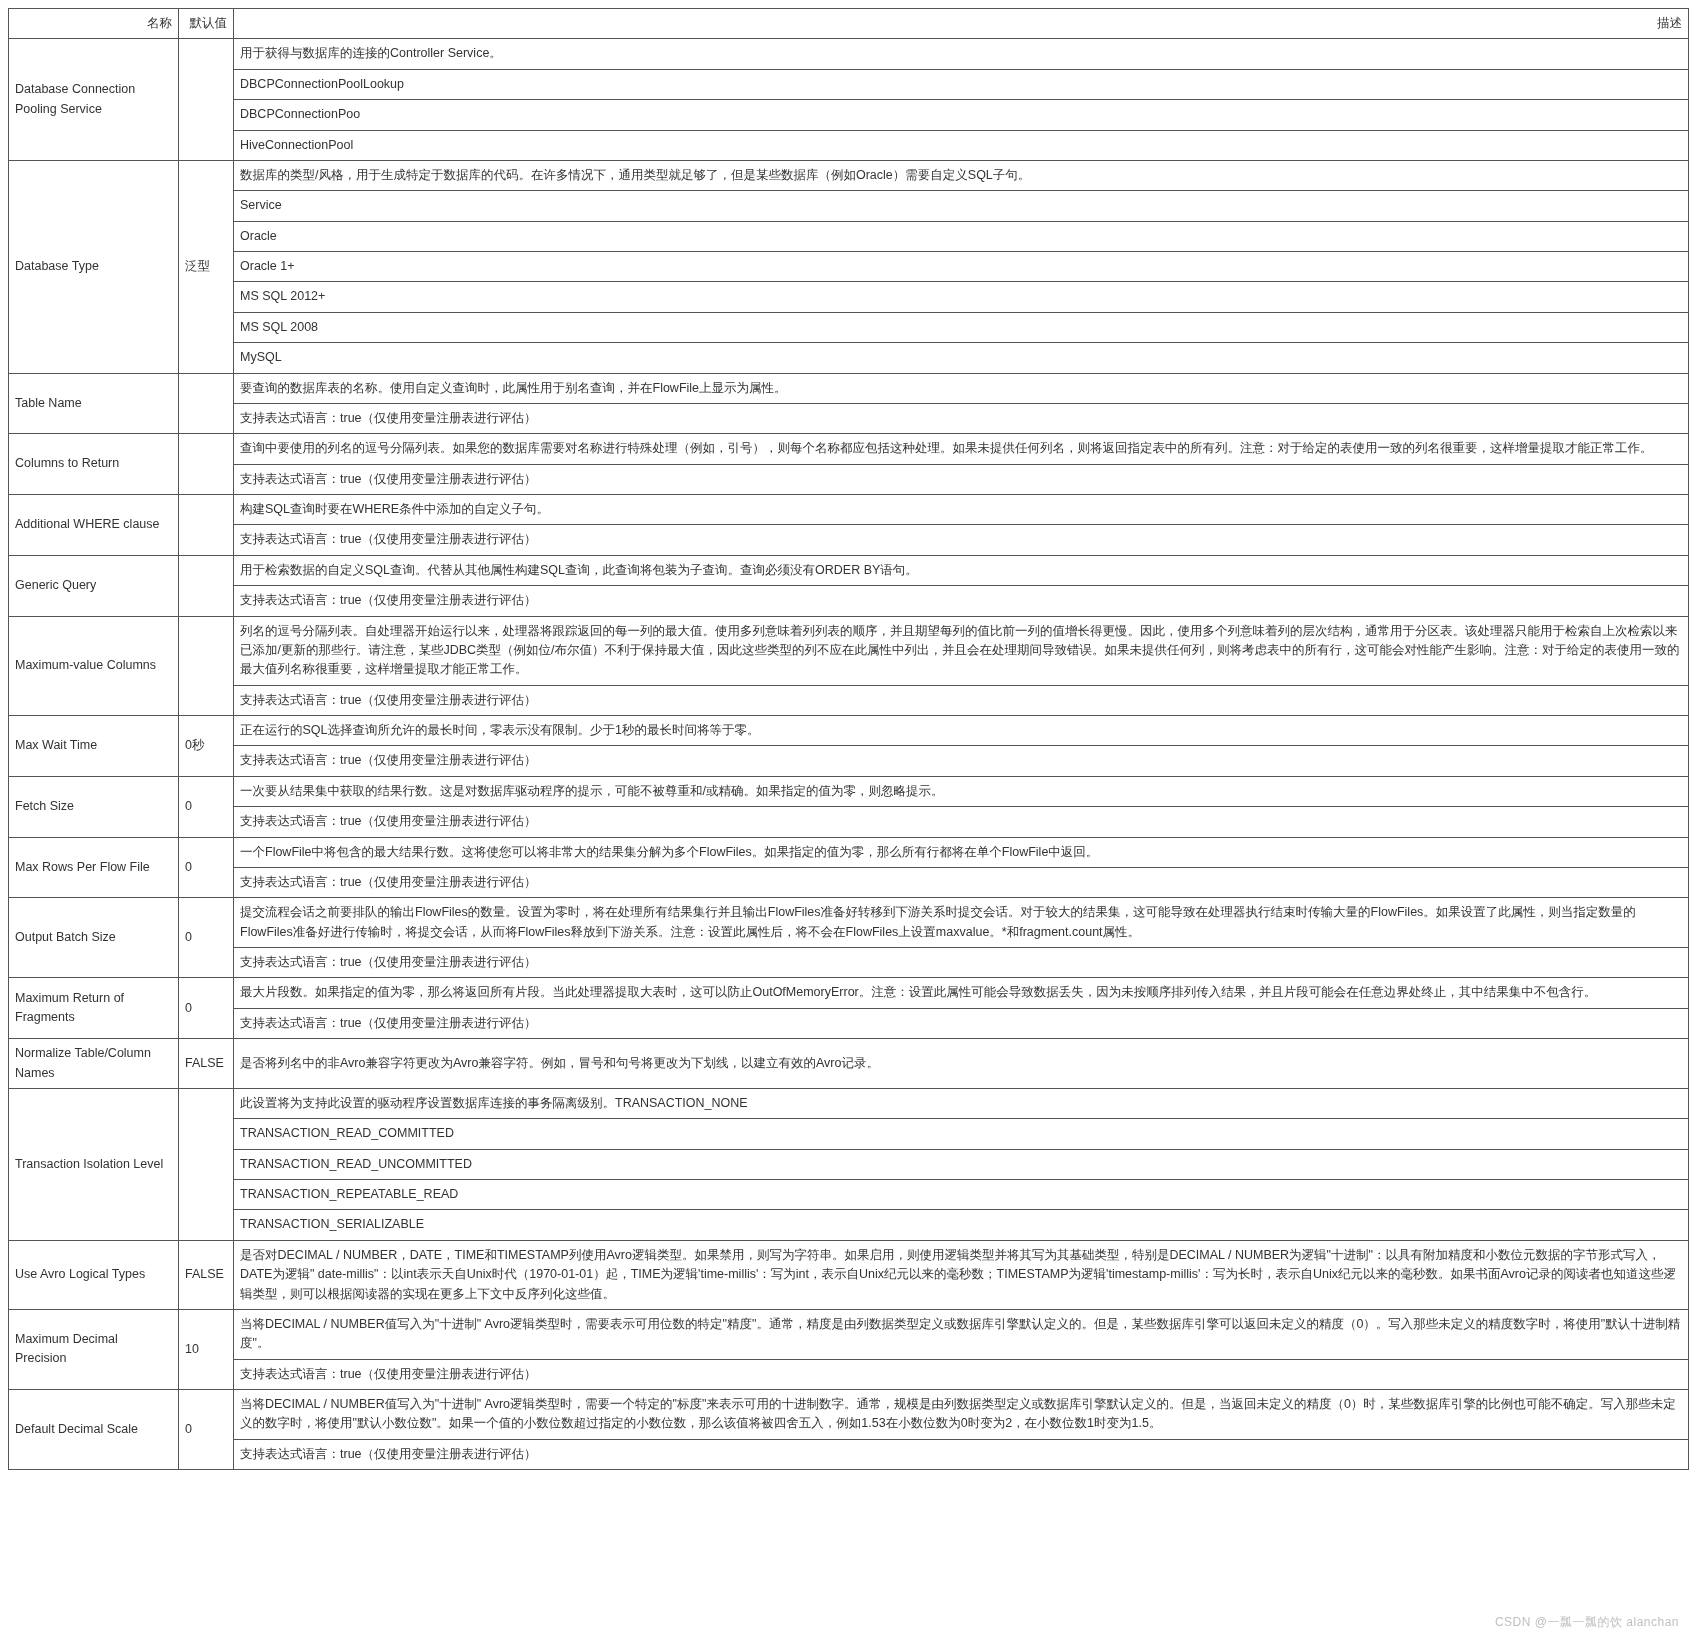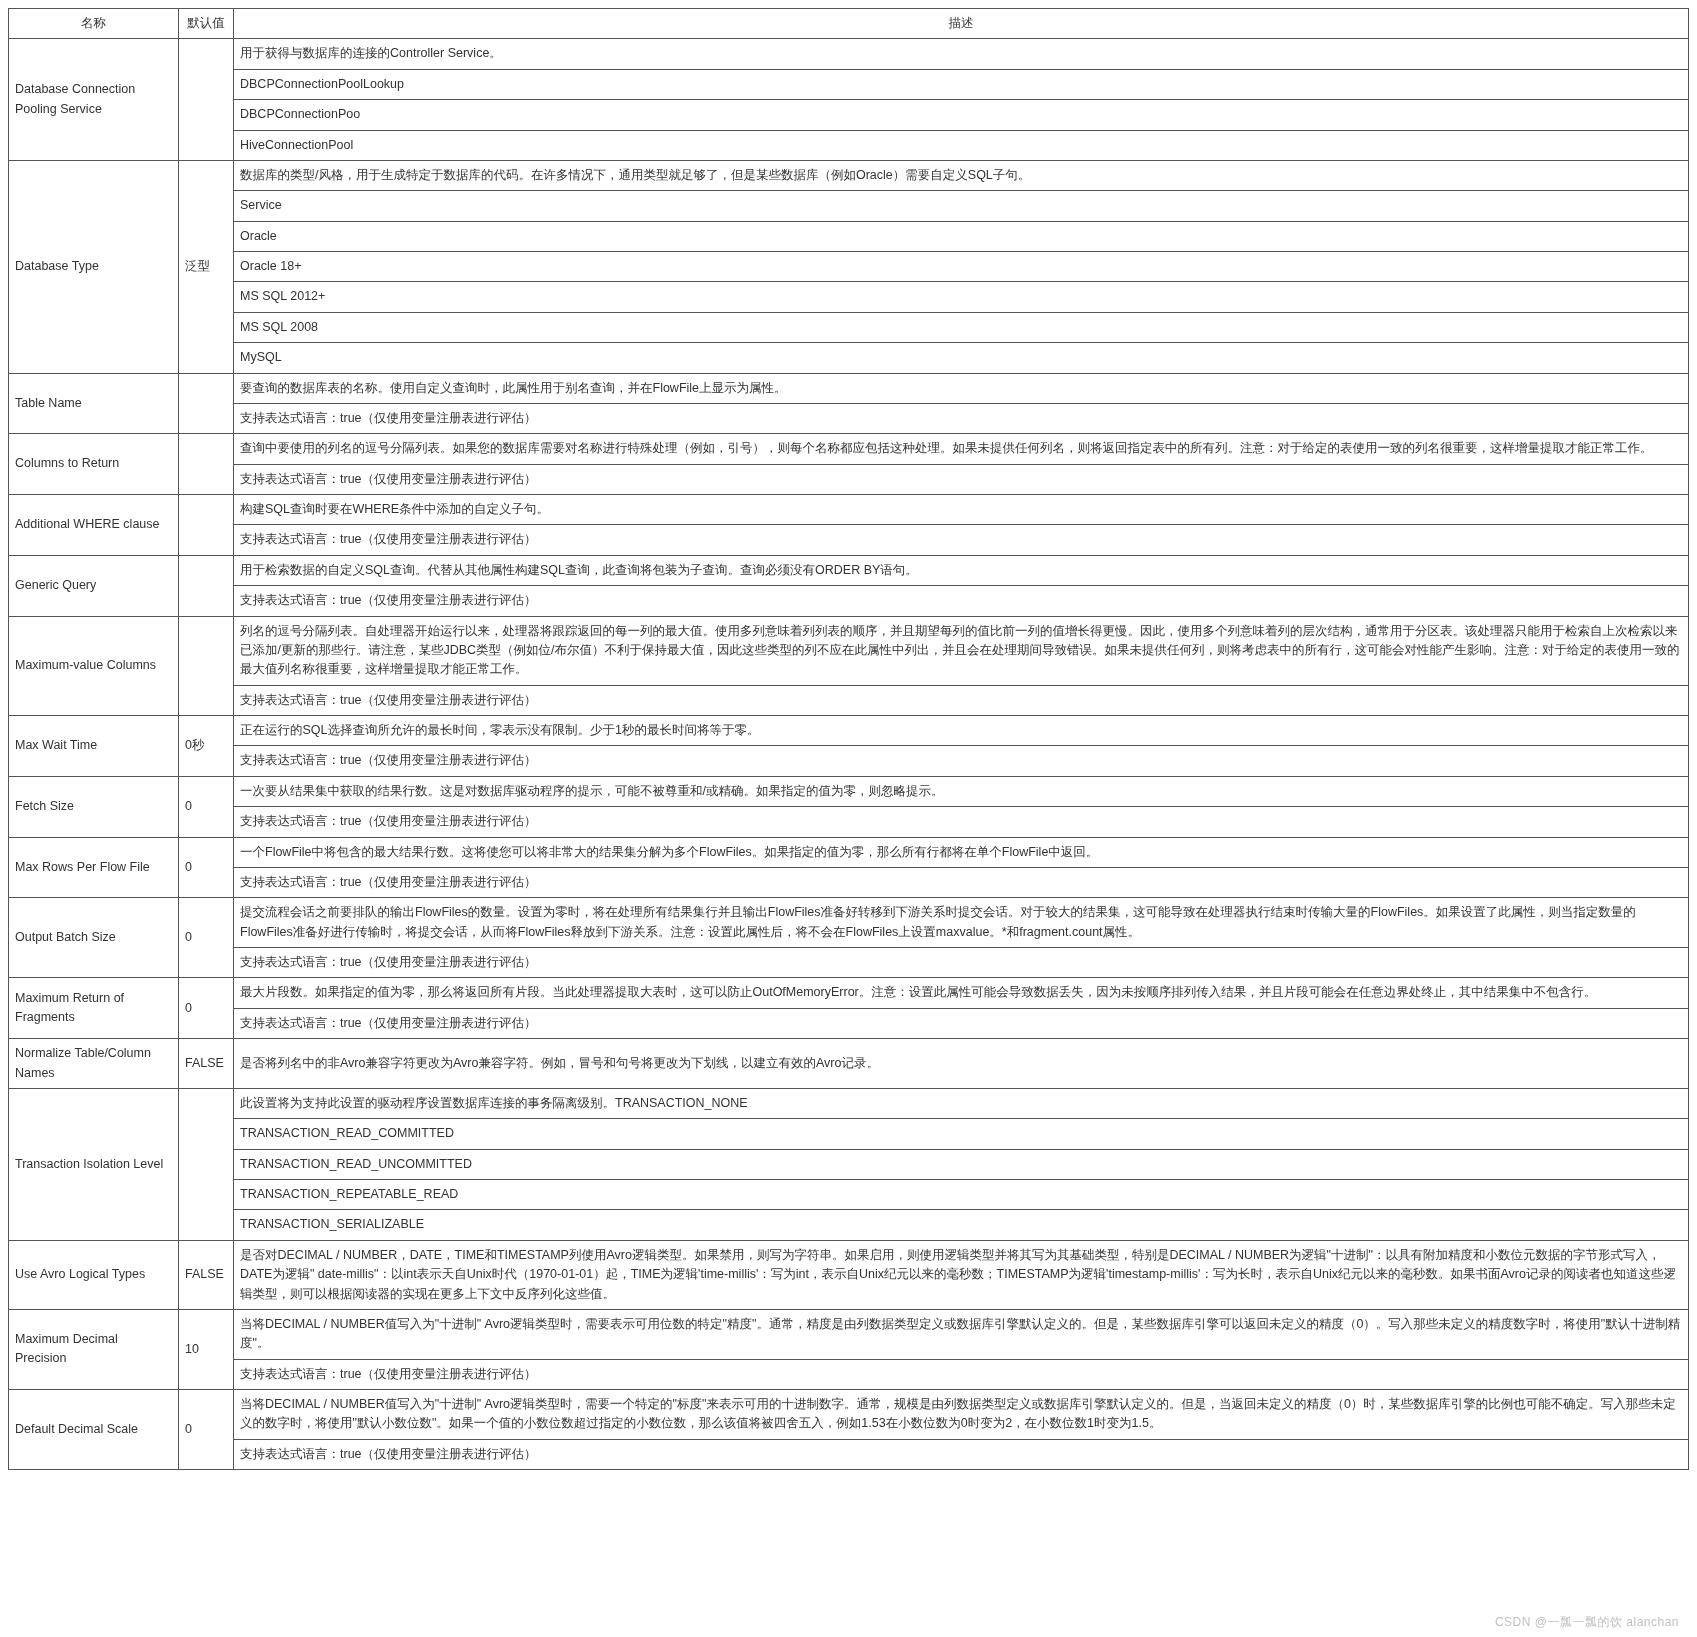--- a/index.html
+++ b/index.html
@@ -19,21 +19,21 @@
   th, td {
     border: 1px solid #555;
     padding: 5px 6px;
     text-align: left;
     vertical-align: middle;
     word-wrap: break-word;
     line-height: 1.55;
   }
   th {
     font-weight: 400;
-    text-align: center;
+    text-align: right;
     background: #fff;
   }
   col.name  { width: 170px; }
   col.def   { width: 55px; }
   col.desc  { }
   .watermark {
     position: fixed;
     right: 18px;
     bottom: 6px;
     color: #c0c0c0;
@@ -78,21 +78,21 @@
         <td rowspan="7">泛型</td>
         <td>数据库的类型/风格，用于生成特定于数据库的代码。在许多情况下，通用类型就足够了，但是某些数据库（例如Oracle）需要自定义SQL子句。</td>
       </tr>
       <tr>
         <td>Service</td>
       </tr>
       <tr>
         <td>Oracle</td>
       </tr>
       <tr>
-        <td>Oracle 18+</td>
+        <td>Oracle 1+</td>
       </tr>
       <tr>
         <td>MS SQL 2012+</td>
       </tr>
       <tr>
         <td>MS SQL 2008</td>
       </tr>
       <tr>
         <td>MySQL</td>
       </tr>

